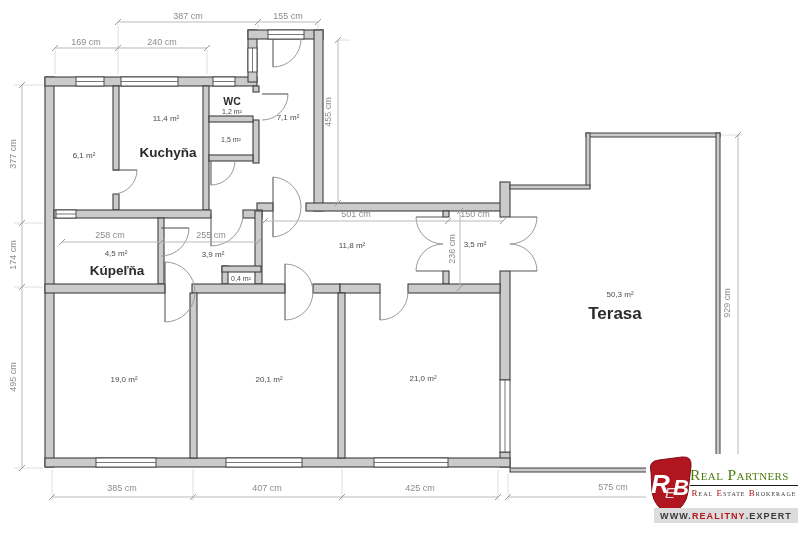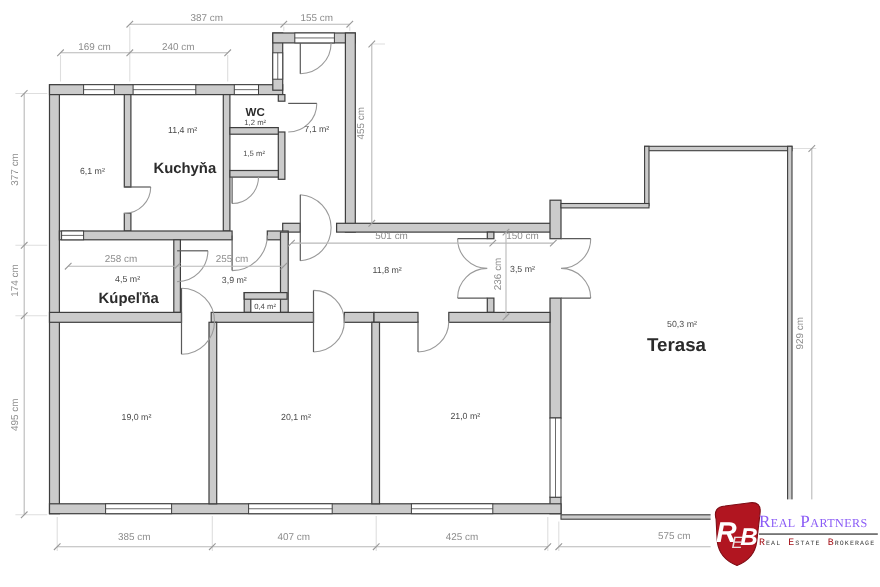--- a/index.html
+++ b/index.html
@@ -20,24 +20,24 @@
   .doorarc{stroke:#9a9a9a;stroke-width:1;fill:none;}
   .doorleaf{stroke:#5a5a5a;stroke-width:1.1;fill:none;}
   .dimline{stroke:#b9b9b9;stroke-width:1;fill:none;}
   .extline{stroke:#dedede;stroke-width:1;fill:none;}
   .tick{stroke:#9a9a9a;stroke-width:1;fill:none;}
 
   
   .logo{position:absolute;left:646px;top:454px;width:152px;height:76px;background:#fff;}
   .logo .titleblock{position:absolute;left:44px;top:12px;width:108px;}
   .logo .brandtitle{font-family:"Liberation Serif",serif;font-variant:small-caps;
-      font-size:15.5px;letter-spacing:0.4px;color:#8b5cf6;white-space:nowrap;}
+      font-size:15.5px;letter-spacing:0.4px;color:#4d7c0f;white-space:nowrap;}
   .logo .rule{height:1.4px;background:#1c1c1c;margin:1px 0 2px 0;}
-  .logo .subtitle{font-family:Liberation Mono, monospace;font-variant:small-caps;
-      font-size:9px;letter-spacing:1px;color:#3c3c3c;white-space:nowrap;}
+  .logo .subtitle{font-family:Liberation Serif, serif;font-variant:small-caps;
+      font-size:9px;letter-spacing:1px;color:#3c3c3c;white-space:nowrap;text-align:center;}
   .logo .subtitle .ini{color:#a51118;}
   .logo .webbar{position:absolute;left:8px;top:54px;width:144px;height:15px;background:#dcdcdc;
       display:flex;align-items:center;justify-content:center;}
   .logo .webbar span{font-size:9px;font-weight:bold;letter-spacing:1.1px;color:#3a3a3a;
       text-transform:uppercase;white-space:nowrap;}
   .logo .webbar .mid{color:#b3181c;}
   .shield{position:absolute;left:-2px;top:2px;}
 </style>
 </head>
 <body>
@@ -233,14 +233,19 @@
       <path d="M7,16 Q4,5 15,4 L38,1 Q48,0 47,10 L44,36 Q42,52 26,58 Q10,52 8,36 Z" fill="#b11520" stroke="#7d0d15" stroke-width="1"></path>
       <text x="7" y="37" font-family="Liberation Serif, serif" font-style="italic" font-weight="bold" font-size="26" fill="#ffffff">R</text>
       <text x="21" y="42" font-family="Liberation Serif, serif" font-style="italic" font-size="15" fill="#eadfdf">E</text>
       <text x="29" y="39" font-family="Liberation Serif, serif" font-style="italic" font-weight="bold" font-size="22" fill="#ffffff">B</text>
     </svg>
     <div class="titleblock">
       <div class="brandtitle">Real Partners</div>
       <div class="rule"></div>
       <div class="subtitle"><span class="ini">R</span><span>eal</span>&nbsp;<span class="ini">E</span><span>state</span>&nbsp;<span class="ini">B</span><span>rokerage</span></div>
     </div>
+    <div class="webbar">
+      <span>www.</span>
+        <span class="mid">realitny</span>
+        <span>.expert</span>
+    </div>
   </div>
 </div>
 
 </body></html>

